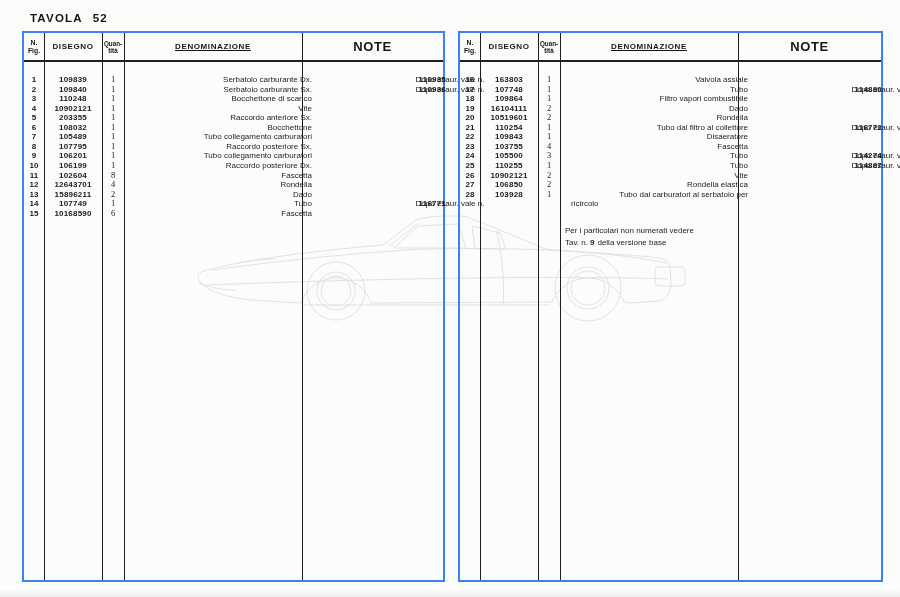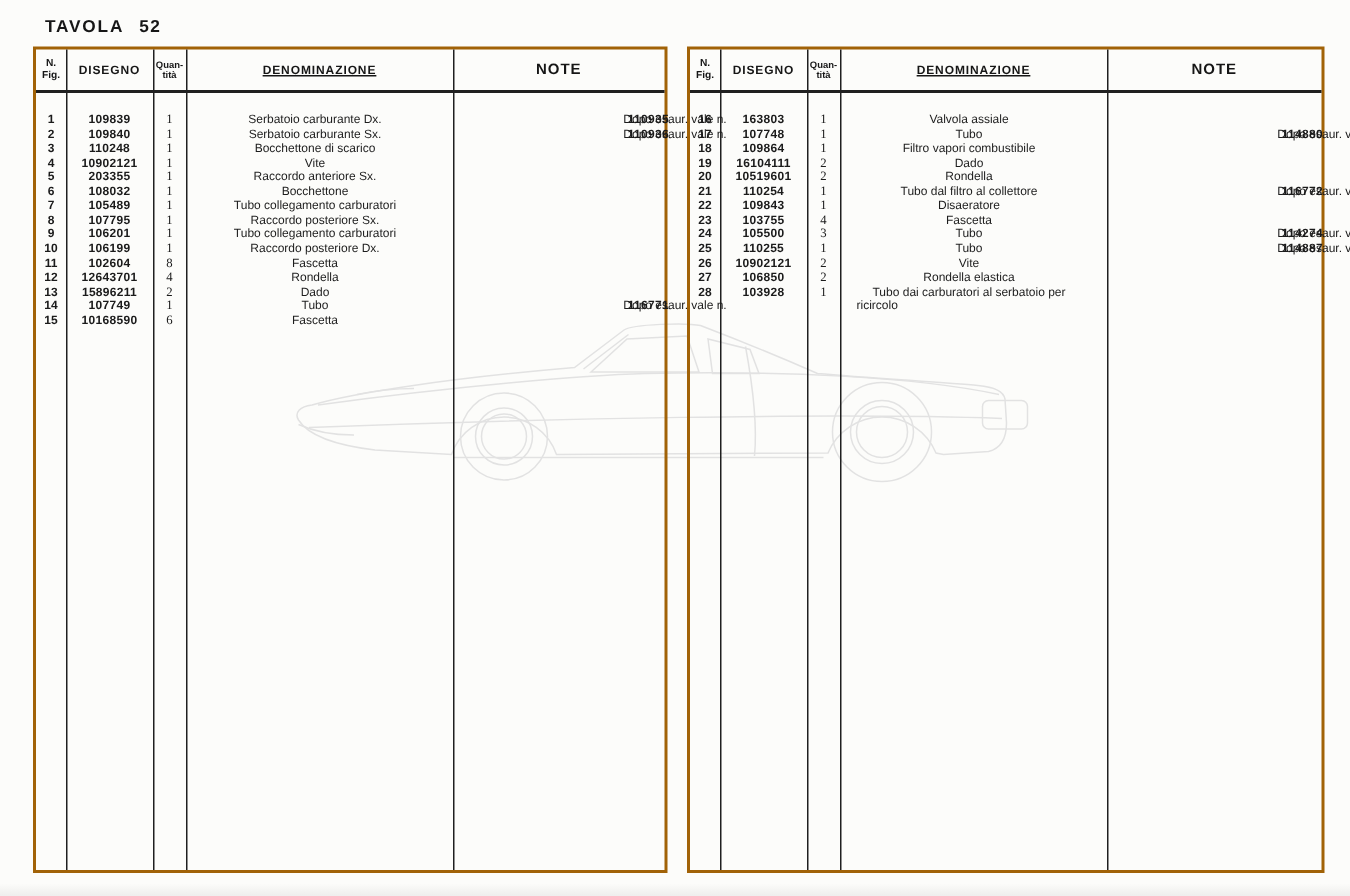--- a/index.html
+++ b/index.html
@@ -15,49 +15,49 @@
 
   .page-title {
     position:absolute; left:30px; top:12px;
     font-size:11.5px; font-weight:700; letter-spacing:1.2px;
     color:#161616;
   }
   .page-title .num { margin-left:10px; letter-spacing:1px; }
 
   .ptable {
     position:absolute; top:31px; height:551px;
-    border:2px solid #a16207; background:transparent;
+    border:2px solid #3b82f6; background:transparent;
   }
   .t-left  { left:22px;  width:423px; }
   .t-right { left:458px; width:425px; }
 
   .vline { position:absolute; top:0; bottom:0; width:1px; background:#1f1f1f; }
   .vl-1 { left:20px; } .vl-2 { left:78px; } .vl-3 { left:100px; } .vl-4 { left:278px; }
 
   .thead {
     position:absolute; left:0; right:0; top:0; height:29px;
     border-bottom:2.5px solid #1f1f1f;
   }
   .h { position:absolute; top:0; height:100%; display:flex; flex-direction:column;
        align-items:center; justify-content:center; font-weight:700; color:#161616; }
   .h-n    { left:0;    width:20px;  font-size:6.8px; line-height:7.5px; }
   .h-dis  { left:20px; width:58px;  font-size:8px; letter-spacing:.6px; }
   .h-qty  { left:78px; width:22px;  font-size:6.3px; line-height:7px; }
   .h-den  { left:100px; width:178px; font-size:8px; letter-spacing:.6px;text-decoration:underline; }
-  .h-note { left:278px; right:0;     font-size:10px; letter-spacing:.6px; }
+  .h-note { left:278px; right:0;     font-size:13px; letter-spacing:.6px; }
 
   .tbody { position:absolute; left:0; right:0; top:0; bottom:0; }
   .row { position:absolute; left:0; right:0; height:9.6px;
          font-size:8px; line-height:9.6px; white-space:nowrap; }
   .row span { position:absolute; top:0; }
   .c-n   { left:0;    width:20px; text-align:center; font-weight:700; }
   .c-dis { left:20px; width:58px; text-align:center; font-weight:700; letter-spacing:.2px; }
   .c-qty { left:78px; width:22px; text-align:center;
            font-family:"Liberation Serif", serif; font-size:8.5px; }
-  .c-den { left:100px; width:172px; text-align:center; color:#1d1d1d; }
+  .c-den { left:116px; width:172px; text-align:right; color:#1d1d1d; }
   .c-note{ left:282px; width:140px; text-align:right; }
   .c-note .note-num { font-weight:700; margin-left:3px; letter-spacing:.2px; }
   .den2 { position:absolute; left:111px; height:9.6px; font-size:8px; line-height:9.6px; }
 
   .footnote { position:absolute; left:105px; top:192px;
               font-size:8px; line-height:11.8px; color:#1d1d1d; white-space:nowrap; }
   .footnote b { font-weight:700; margin:0 3px 0 2px; }
 
   .scan-smudge { position:absolute; left:0; right:0; bottom:0; height:8px;
     background:linear-gradient(to bottom, rgba(0,0,0,0), rgba(120,120,118,0.10)); }
@@ -226,20 +226,24 @@
       </div>
       <div class="h h-dis">DISEGNO</div>
       <div class="h h-qty">
         <span>Quan-</span>
         <span>tità</span>
       </div>
       <div class="h h-den">DENOMINAZIONE</div>
       <div class="h h-note">NOTE</div>
     </div>
     <div class="tbody">
+      <div class="footnote">
+        <div>Per i particolari non numerati vedere</div>
+        <div><span>Tav. n.</span><b>9</b><span>della versione base</span></div>
+      </div>
     <div class="row" style="top: 42px;">
           <span class="c-n">16</span>
           <span class="c-dis">163803</span>
           <span class="c-qty">1</span>
           <span class="c-den">Valvola assiale</span>
         </div>
         <div class="row" style="top: 51.55px;">
           <span class="c-n">17</span>
           <span class="c-dis">107748</span>
           <span class="c-qty">1</span>

